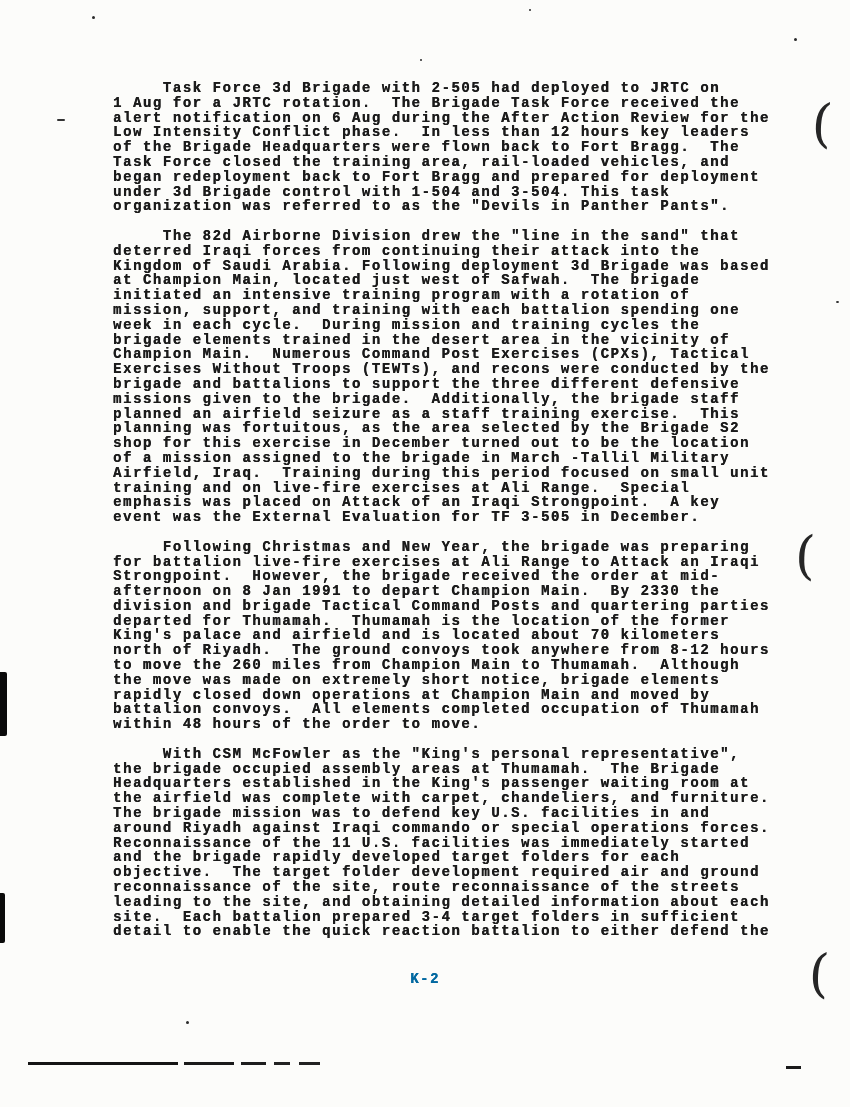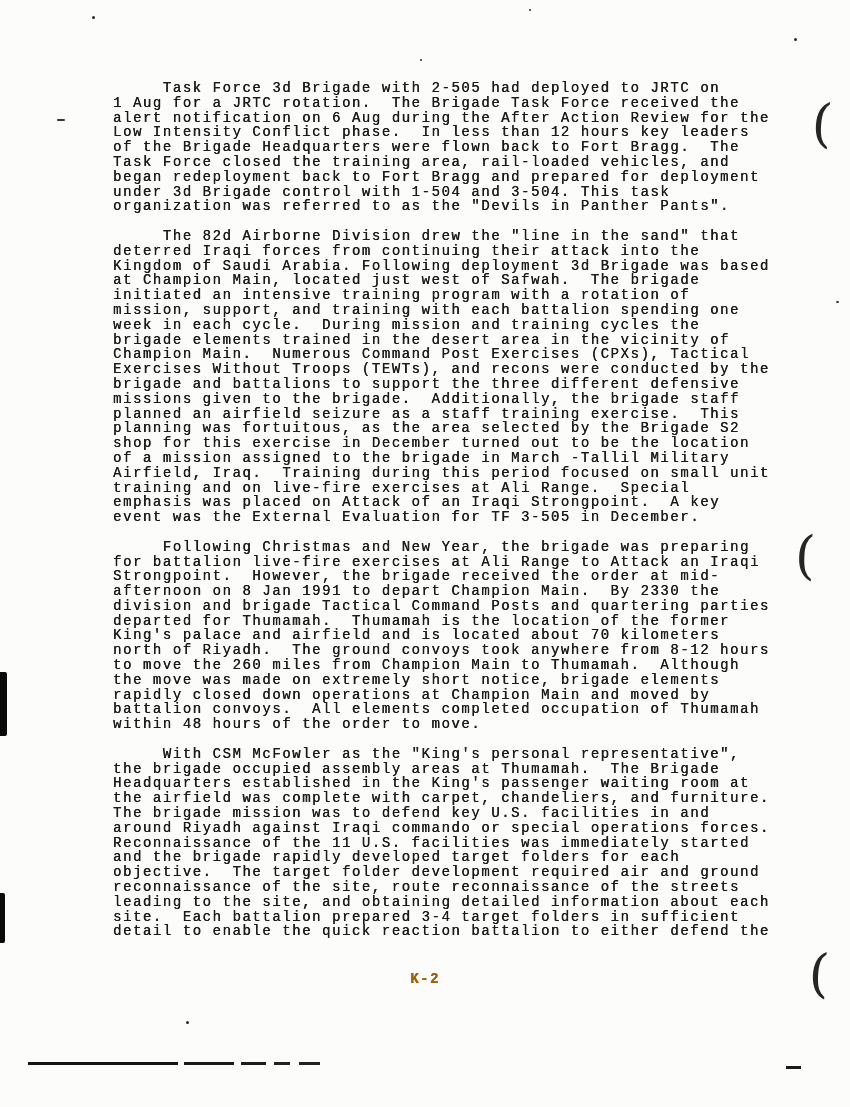--- a/index.html
+++ b/index.html
@@ -24,34 +24,34 @@
     color: #1b1b1b;
     font-size: 14px;
     font-weight: bold;
     line-height: 14.8px;
     letter-spacing: 1.55px;
     text-shadow: 0.3px 0 0 currentColor;
   }
   .para {
     font-family: inherit;
     font-size: inherit;
-    font-weight: normal;
+    font-weight: bold;
     line-height: inherit;
     letter-spacing: inherit;
     white-space: pre;
     margin: 0 0 14.8px 0;
     padding: 0;
   }
   .page-number {
     position: absolute;
     left: 0;
     right: 0;
     top: 971px;
     text-align: center;
-    color: #a16207;
+    color: #0369a1;
     font-size: 14px;
     font-weight: bold;
     letter-spacing: 1.5px;
     text-shadow: 0.3px 0 0 currentColor;
   }
   .paren {
     position: absolute;
     font-family: "DejaVu Serif", serif;
     font-size: 52px;
     font-weight: normal;

